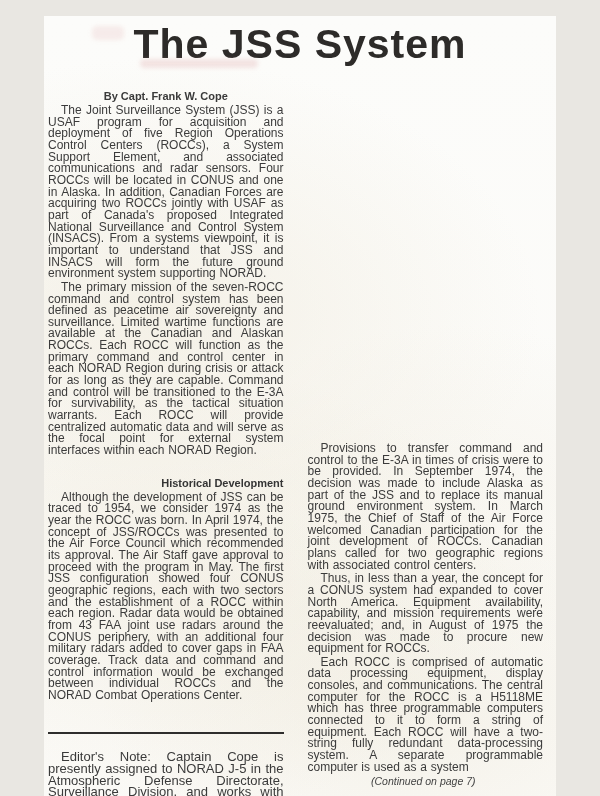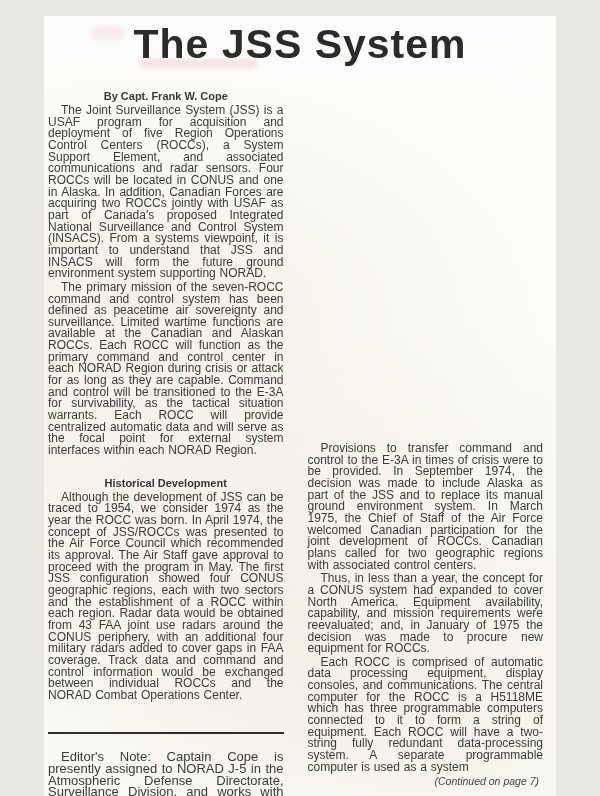--- a/index.html
+++ b/index.html
@@ -61,21 +61,21 @@
     margin:0 0 2px 0;
     font-size:12px;
     line-height:11.65px;
     text-align:justify;
     text-indent:13px;
     word-spacing:0.5px;
     color:#3b3b3b;
   }
   h2.sect{
     margin:20px 0 3px 0;
-    text-align:center;
+    text-align:right;
     font-size:11px;
     line-height:12px;
     font-weight:bold;
     color:#353535;
   }
   .rule{
     height:2.5px;background:#2e2d2c;border:0;
     margin:30px 0 0 0;width:100%;
   }
   p.editors-note{
@@ -86,21 +86,21 @@
     text-indent:13px;
     word-spacing:0.5px;
   }
   .page-number{
     margin-top:22px;
     font-size:13px;
     color:#3b3b3b;
   }
   .right-spacer{height:353px;}
   .continued{
-    text-align:right;
+    text-align:center;
     font-style:italic;
     font-size:10.5px;
     line-height:12px;
     margin-top:2px;
     padding-right:4px;
     color:#444;
   }
   .blemish{
     position:absolute;left:556px;top:691px;width:38px;height:27px;
     background:#fcfcfa;
@@ -128,21 +128,21 @@
       <h2 class="sect">Historical Development</h2>
       <p class="para">Although the development of JSS can be traced to 1954, we consider 1974 as the year the ROCC was born. In April 1974, the concept of JSS/ROCCs was presented to the Air Force Council which recommended its approval. The Air Staff gave approval to proceed with the program in May. The first JSS configuration showed four CONUS geographic regions, each with two sectors and the establishment of a ROCC within each region. Radar data would be obtained from 43 FAA joint use radars around the CONUS periphery, with an additional four military radars added to cover gaps in FAA coverage. Track data and command and control information would be exchanged between individual ROCCs and the NORAD Combat Operations Center.</p>
       <div class="rule"></div>
       <p class="editors-note">Editor's Note: Captain Cope is presently assigned to NORAD J-5 in the Atmospheric Defense Directorate, Surveillance Division, and works with operational and advanced programs and requirements.</p>
       <div class="page-number">6</div>
     </div>
 
     <div class="col">
       <div class="right-spacer"></div>
       <p class="para">Provisions to transfer command and control to the E-3A in times of crisis were to be provided. In September 1974, the decision was made to include Alaska as part of the JSS and to replace its manual ground environment system. In March 1975, the Chief of Staff of the Air Force welcomed Canadian participation for the joint development of ROCCs. Canadian plans called for two geographic regions with associated control centers.</p>
-      <p class="para">Thus, in less than a year, the concept for a CONUS system had expanded to cover North America. Equipment availability, capability, and mission requirements were reevaluated; and, in January of 1975 the decision was made to procure new equipment for ROCCs.</p>
+      <p class="para">Thus, in less than a year, the concept for a CONUS system had expanded to cover North America. Equipment availability, capability, and mission requirements were reevaluated; and, in August of 1975 the decision was made to procure new equipment for ROCCs.</p>
       <p class="para">Each ROCC is comprised of automatic data processing equipment, display consoles, and communications. The central computer for the ROCC is a H5118ME which has three programmable computers connected to it to form a string of equipment. Each ROCC will have a two-string fully redundant data-processing system. A separate programmable computer is used as a system</p>
       <div class="continued">(Continued on page 7)</div>
     </div>
 
   </div>
 
   <div class="blemish"></div>
 
 </div>
 

